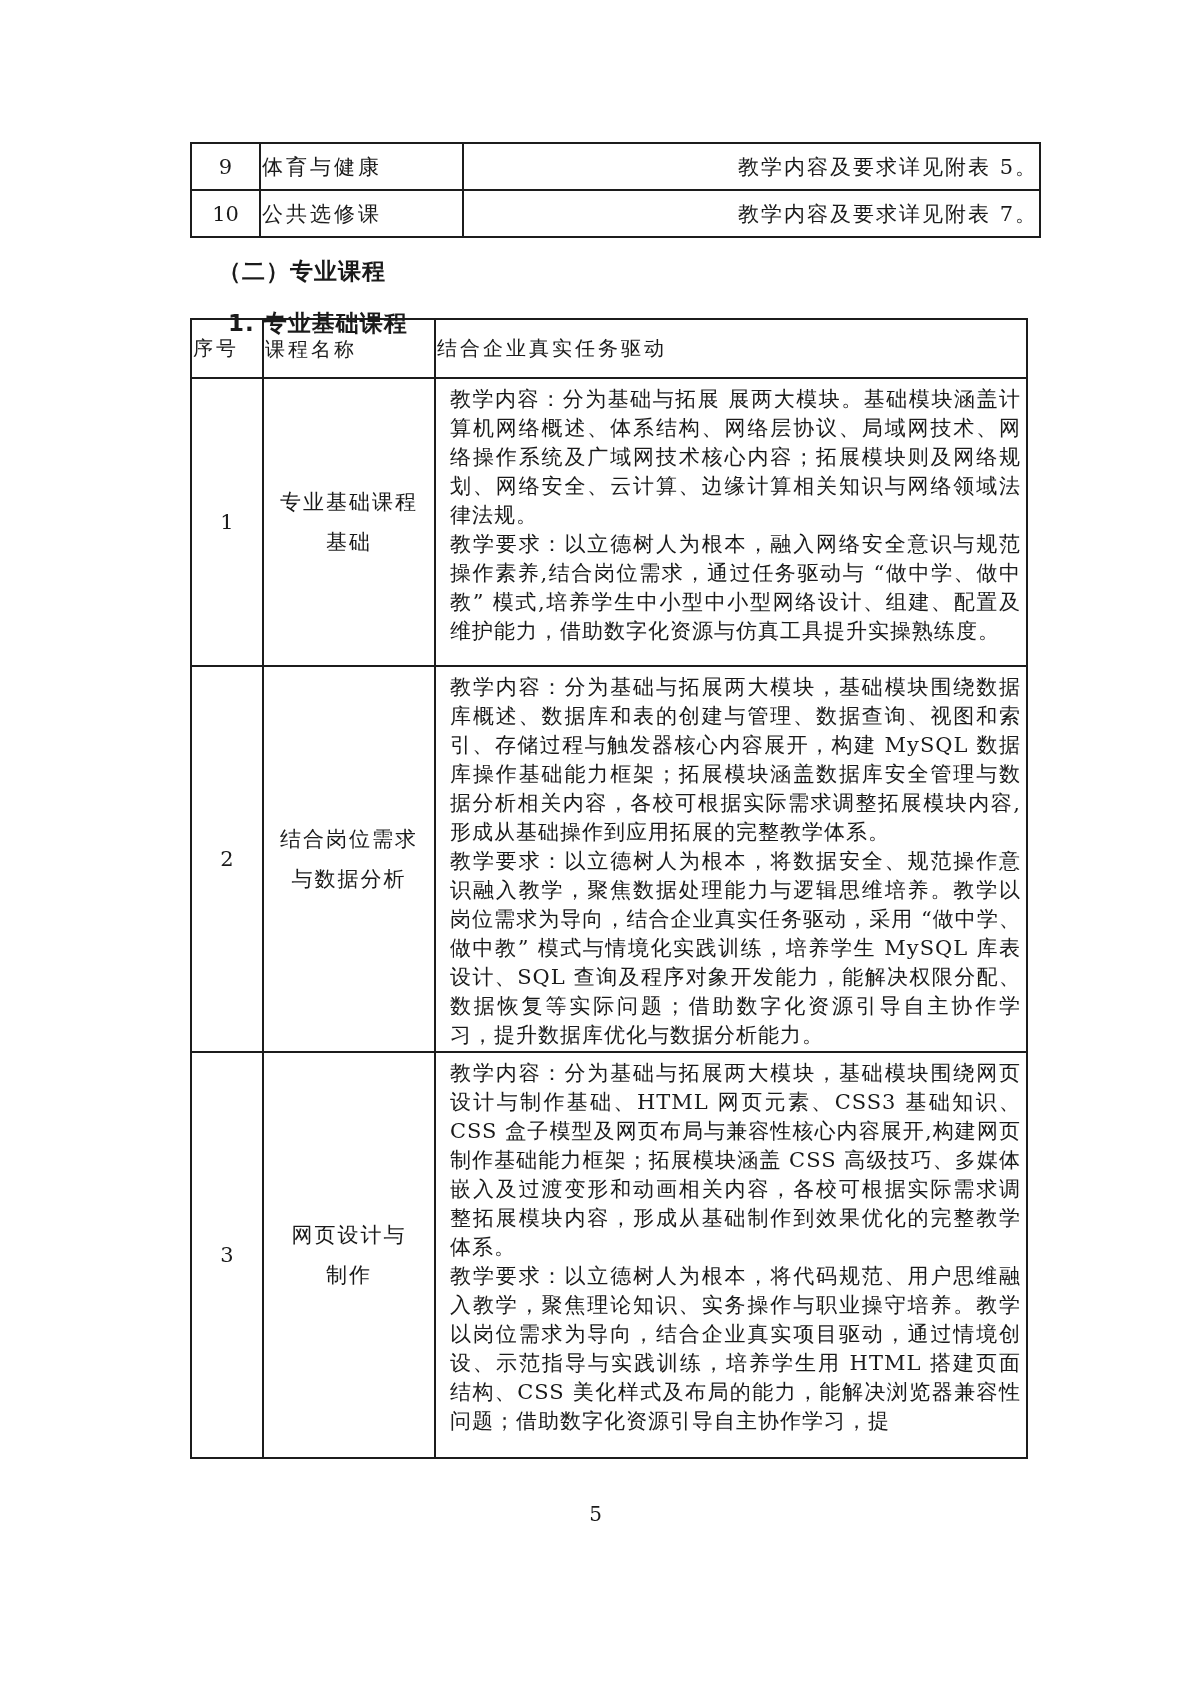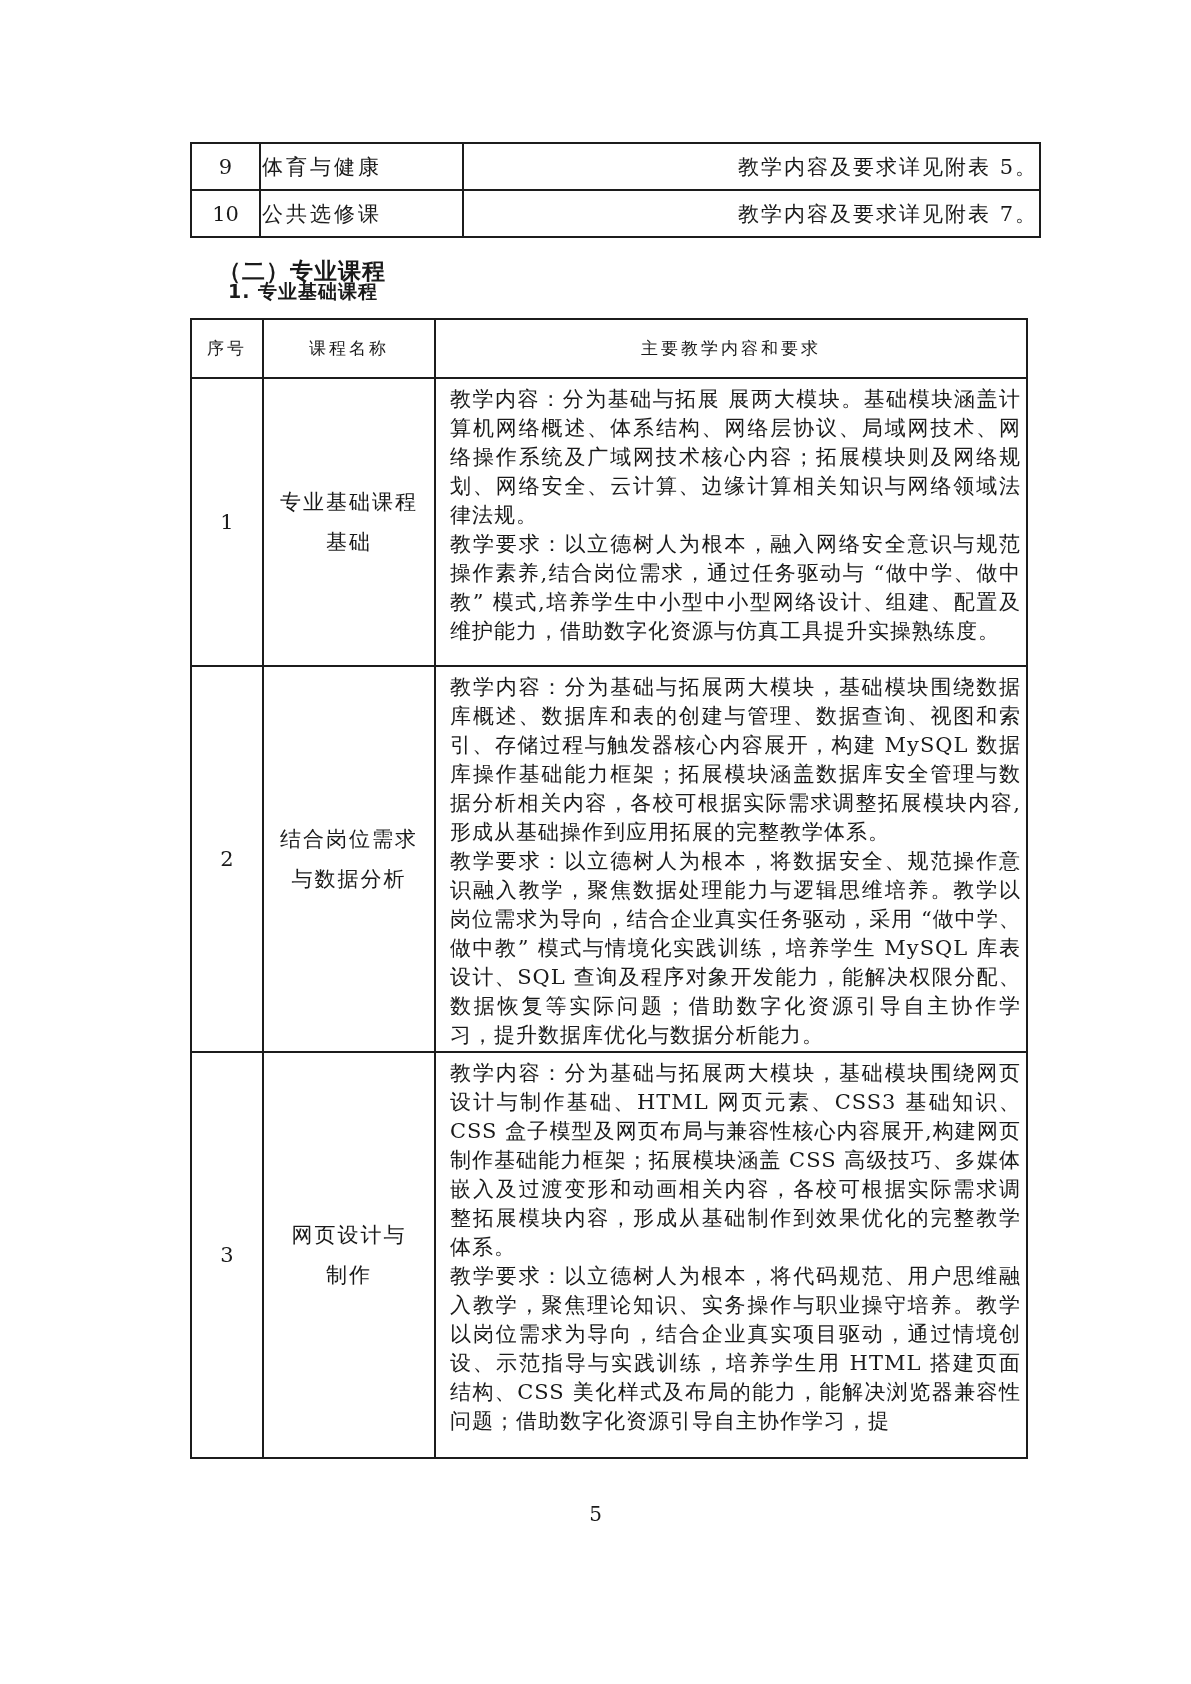--- a/index.html
+++ b/index.html
@@ -22,33 +22,33 @@
   .t-top .c2{width:199px;text-align:left;letter-spacing:3px;}
   .t-top .c3{width:560px;text-align:right;padding-left:14px;letter-spacing:2px;}
 
   
   .h-section{
     position:absolute;top:256px;left:218px;
     font-family:"DejaVu Sans","Liberation Sans",sans-serif;
     font-weight:bold;font-size:23px;letter-spacing:1px;
   }
   .h-sub{
-    position:absolute;top:279px;left:228px;
+    position:absolute;top:308px;left:228px;
     font-family:"DejaVu Sans","Liberation Sans",sans-serif;
-    font-weight:bold;font-size:19px;letter-spacing:1px;
+    font-weight:bold;font-size:23px;letter-spacing:1px;
   }
 
   
   .t-main{position:absolute;top:318px;left:190px;width:824px;}
   .t-main .c1{width:68px;text-align:center;vertical-align:middle;font-size:21px;}
   .t-main .c2{width:168px;text-align:center;vertical-align:middle;
               font-size:21px;letter-spacing:2px;line-height:40px;white-space:pre-line;font-family:Liberation Serif, serif;}
   .t-main .c3{width:588px;vertical-align:top;}
   .t-main .rh{height:59px;}
-  .t-main .rh td{text-align:center;vertical-align:middle;font-size:17px;letter-spacing:3px;}
+  .t-main .rh td{text-align:left;vertical-align:middle;font-size:20px;letter-spacing:3px;}
   .t-main .r1{height:288px;}
   .t-main .r2{height:381px;}
   .t-main .r3{height:406px;}
   .cell-content{
     padding:5px 4px 0 13px;
     font-size:21px;line-height:29px;
     letter-spacing:1px;
     text-align:justify;
     white-space:pre-line;
   }
@@ -80,21 +80,21 @@
     </table>
 
   <div class="h-section">（二）专业课程</div>
   <div class="h-sub">1. 专业基础课程</div>
 
   <table class="t-main">
     <tbody>
         <tr class="rh">
       <td class="c1">序号</td>
       <td class="c2">课程名称</td>
-      <td class="c3">主要教学内容和要求</td>
+      <td class="c3">结合企业真实任务驱动</td>
     </tr>
     <tr class="r1">
       <td class="c1">1</td>
       <td class="c2">专业基础课程
 基础</td>
       <td class="c3">
         <div class="cell-content">教学内容：分为基础与拓展 展两大模块。基础模块涵盖计算机网络概述、体系结构、网络层协议、局域网技术、网络操作系统及广域网技术核心内容；拓展模块则及网络规划、网络安全、云计算、边缘计算相关知识与网络领域法律法规。
 教学要求：以立德树人为根本，融入网络安全意识与规范操作素养,结合岗位需求，通过任务驱动与 “做中学、做中教” 模式,培养学生中小型中小型网络设计、组建、配置及维护能力，借助数字化资源与仿真工具提升实操熟练度。</div>
       </td>
     </tr>

